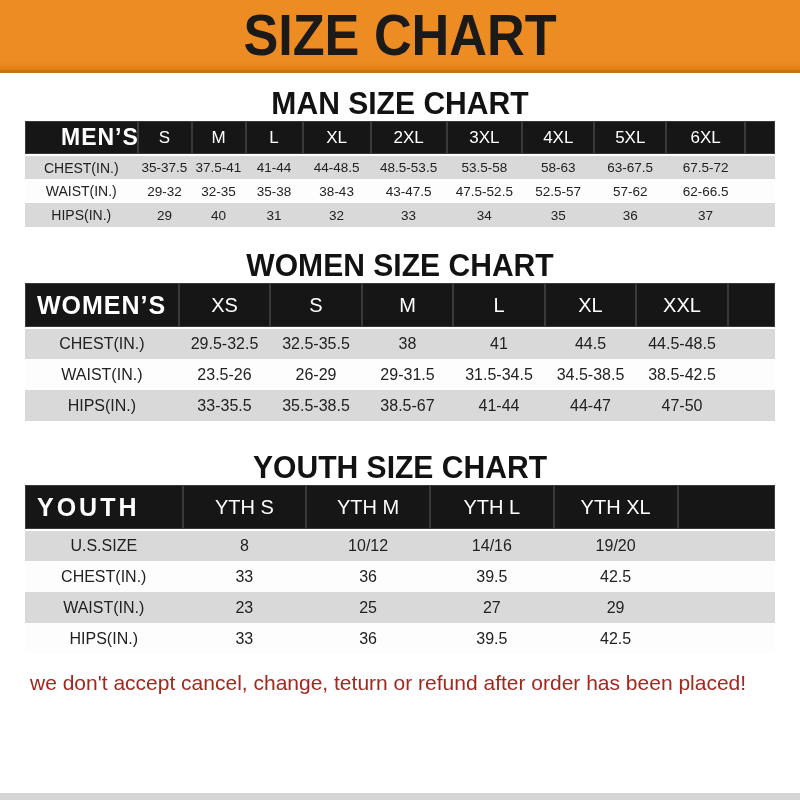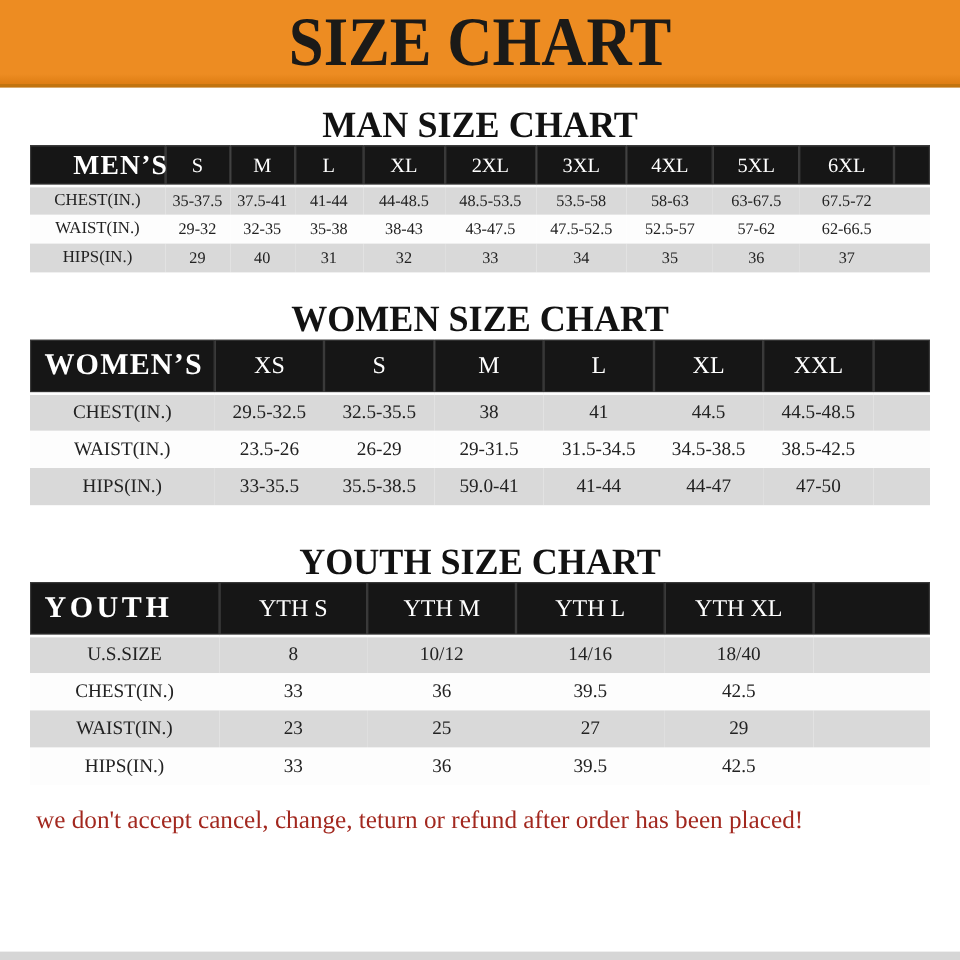--- a/index.html
+++ b/index.html
@@ -7,21 +7,20 @@
   body {
     width: 800px; height: 800px;
     font-family: "Liberation Sans", sans-serif;
     background: #ffffff;
   }
   .page {
     position: relative;
     width: 800px; height: 800px;
     overflow: hidden;
     background: #ffffff;
-    font-family: Liberation Serif, serif;
   }
 
   
   .banner {
     height: 73px;
     background: linear-gradient(180deg, var(--banner_orange,#ED8C22) 0%, var(--banner_orange,#ED8C22) 88%, #DE7E14 100%);
     border-bottom: 3px solid #c2740f;
     display: flex; align-items: center; justify-content: center;
   }
   .banner-title {
@@ -226,21 +225,21 @@
             <td>29-31.5</td>
             <td>31.5-34.5</td>
             <td>34.5-38.5</td>
             <td>38.5-42.5</td>
             <td></td>
           </tr>
           <tr>
             <th>HIPS(IN.)</th>
             <td>33-35.5</td>
             <td>35.5-38.5</td>
-            <td>59.0-41</td>
+            <td>38.5-67</td>
             <td>41-44</td>
             <td>44-47</td>
             <td>47-50</td>
             <td></td>
           </tr>
         </tbody>
     </table>
   </section>
 
   <section>
@@ -263,21 +262,21 @@
             <th>YTH XL</th>
             <th></th>
           </tr>
         </thead>
       <tbody>
           <tr>
             <th>U.S.SIZE</th>
             <td>8</td>
             <td>10/12</td>
             <td>14/16</td>
-            <td>18/40</td>
+            <td>19/20</td>
             <td></td>
           </tr>
           <tr>
             <th>CHEST(IN.)</th>
             <td>33</td>
             <td>36</td>
             <td>39.5</td>
             <td>42.5</td>
             <td></td>
           </tr>

